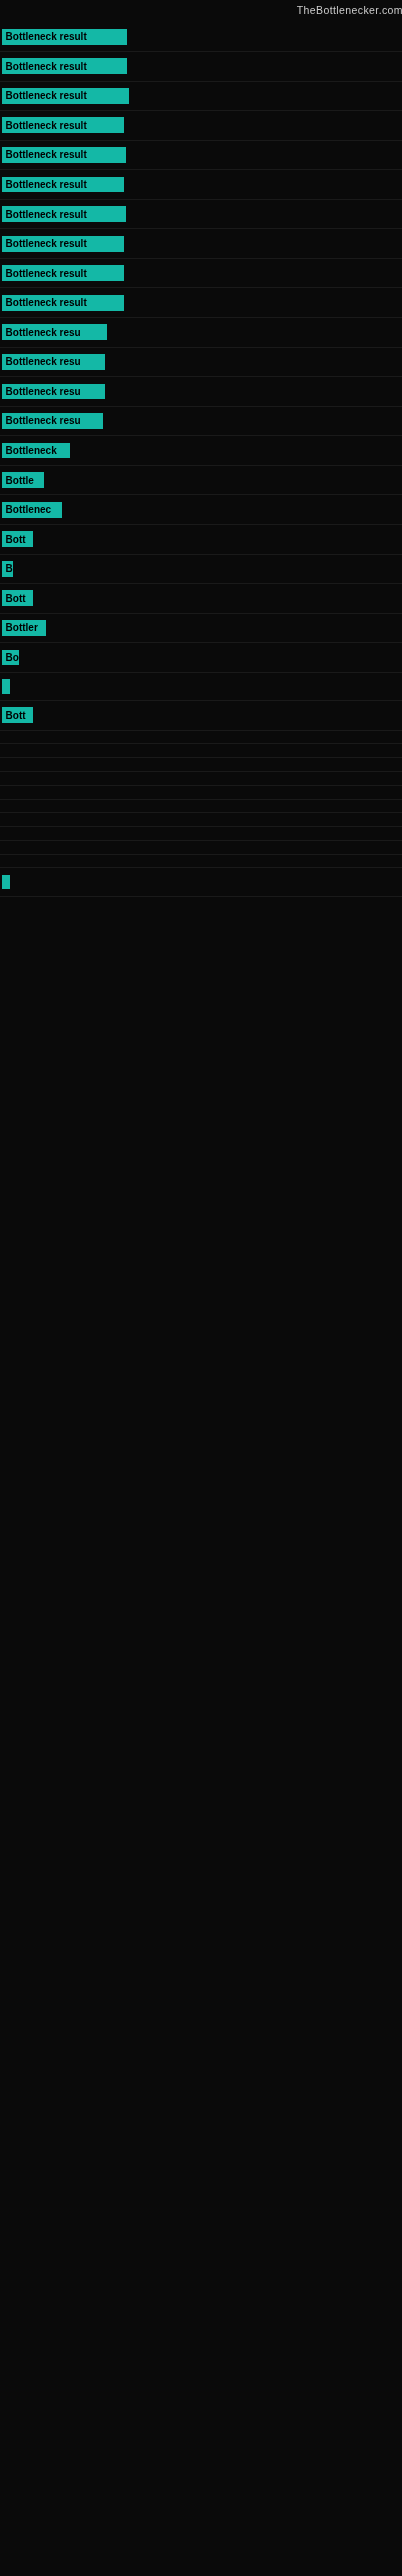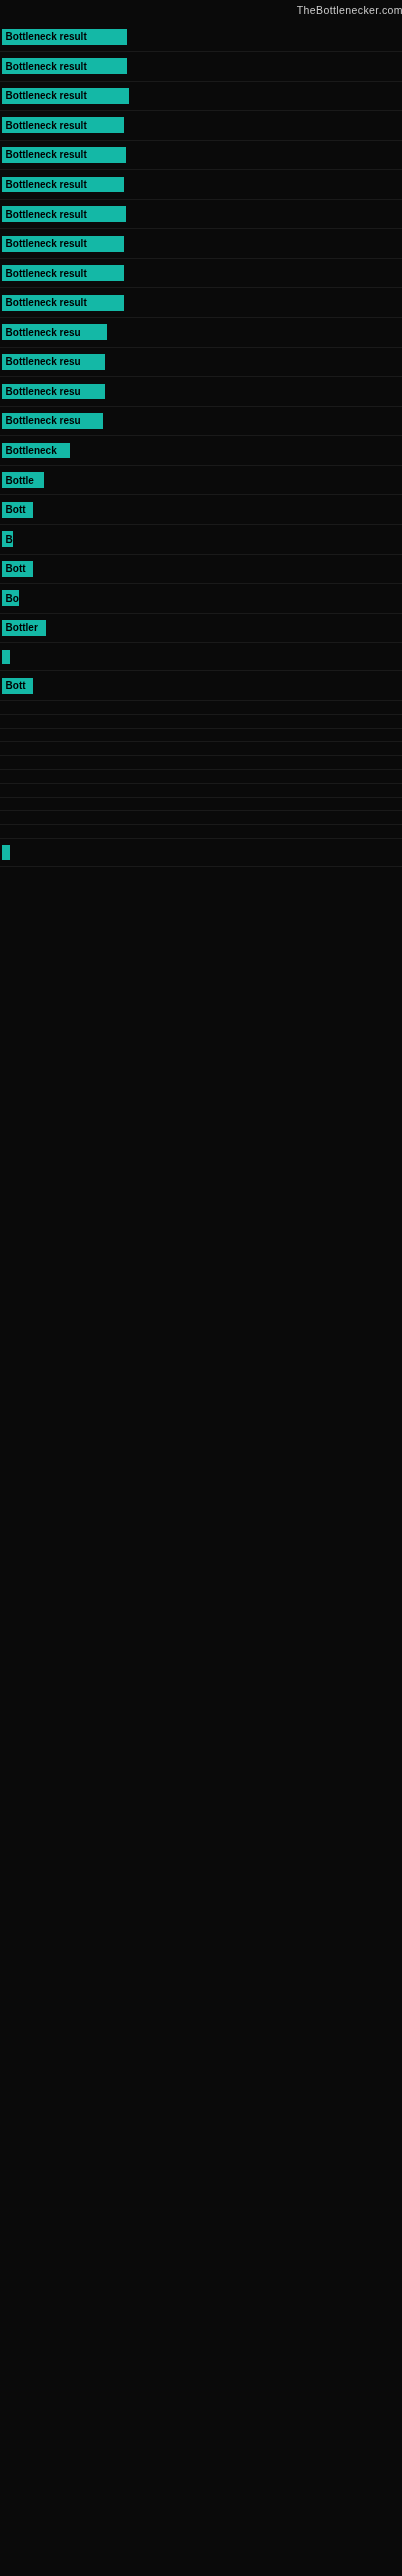--- a/index.html
+++ b/index.html
@@ -88,33 +88,36 @@
     <div class="row">
       <div class="bottleneck-bar" style="width: 101px; max-width: 101px;">Bottleneck resu</div>
     </div>
     <div class="row">
       <div class="bottleneck-bar" style="width: 80px; max-width: 68px;">Bottleneck</div>
     </div>
     <div class="row">
       <div class="bottleneck-bar" style="width: 42px; max-width: 42px;">Bottle</div>
     </div>
     <div class="row">
+      <div class="bottleneck-bar" style="width: 60px; max-width: 60px;">Bottlenec</div>
+    </div>
+    <div class="row">
       <div class="bottleneck-bar" style="width: 31px; max-width: 31px;">Bott</div>
     </div>
     <div class="row">
       <div class="bottleneck-bar" style="width: 11.3px; max-width: 11.3px;">B</div>
     </div>
     <div class="row">
       <div class="bottleneck-bar" style="width: 31px; max-width: 31px;">Bott</div>
     </div>
     <div class="row">
-      <div class="bottleneck-bar" style="width: 17.7px; max-width: 17.7px;">Bo</div>
+      <div class="bottleneck-bar" style="width: 44px; max-width: 44px;">Bottler</div>
     </div>
     <div class="row">
-      <div class="bottleneck-bar" style="width: 44px; max-width: 44px;">Bottler</div>
+      <div class="bottleneck-bar" style="width: 17.7px; max-width: 17.7px;">Bo</div>
     </div>
     <div class="row">
       <div class="bottleneck-bar" style="width: 6.4px; height: 14.5px;"></div>
     </div>
     <div class="row">
       <div class="bottleneck-bar" style="width: 31px; max-width: 31px;">Bott</div>
     </div>
     <div class="row"></div>
     <div class="row"></div>
     <div class="row"></div>

